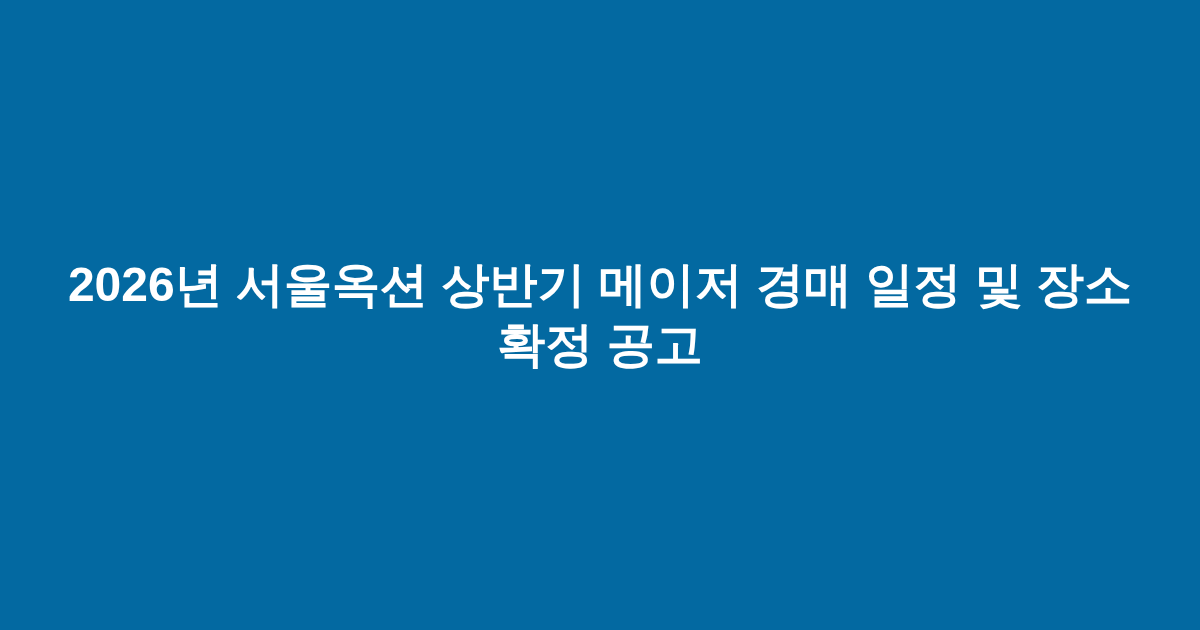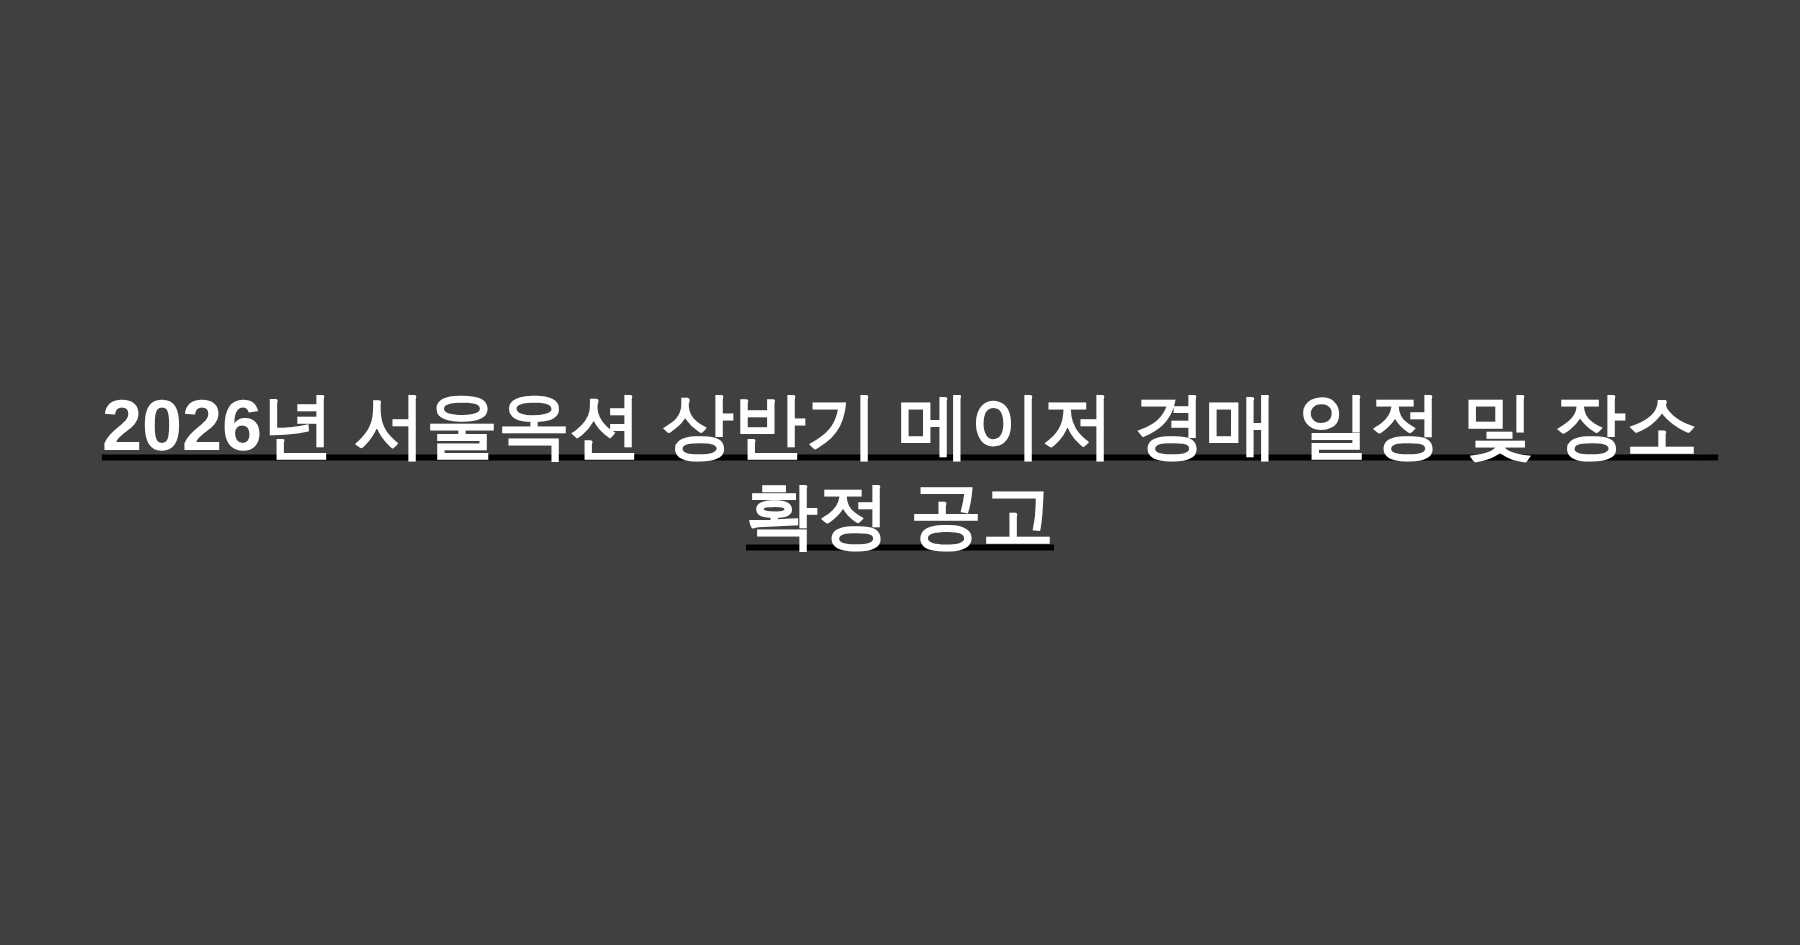--- a/index.html
+++ b/index.html
@@ -38,17 +38,17 @@
     line-height: 60px;
     letter-spacing: 0px;
     word-break: keep-all;
     white-space: pre-wrap;
     -webkit-font-smoothing: antialiased;
   }
 </style>
 </head>
 <body>
 
-<div id="og-card" style="background-color: #404040; text-decoration: underline;">
+<div id="og-card" style="background-color: #0369a1;">
 
   <h1 id="headline" style="color: rgb(255, 255, 255);">2026년 서울옥션 상반기 메이저 경매 일정 및 장소 확정 공고</h1>
 
 </div>
 
 </body></html>

